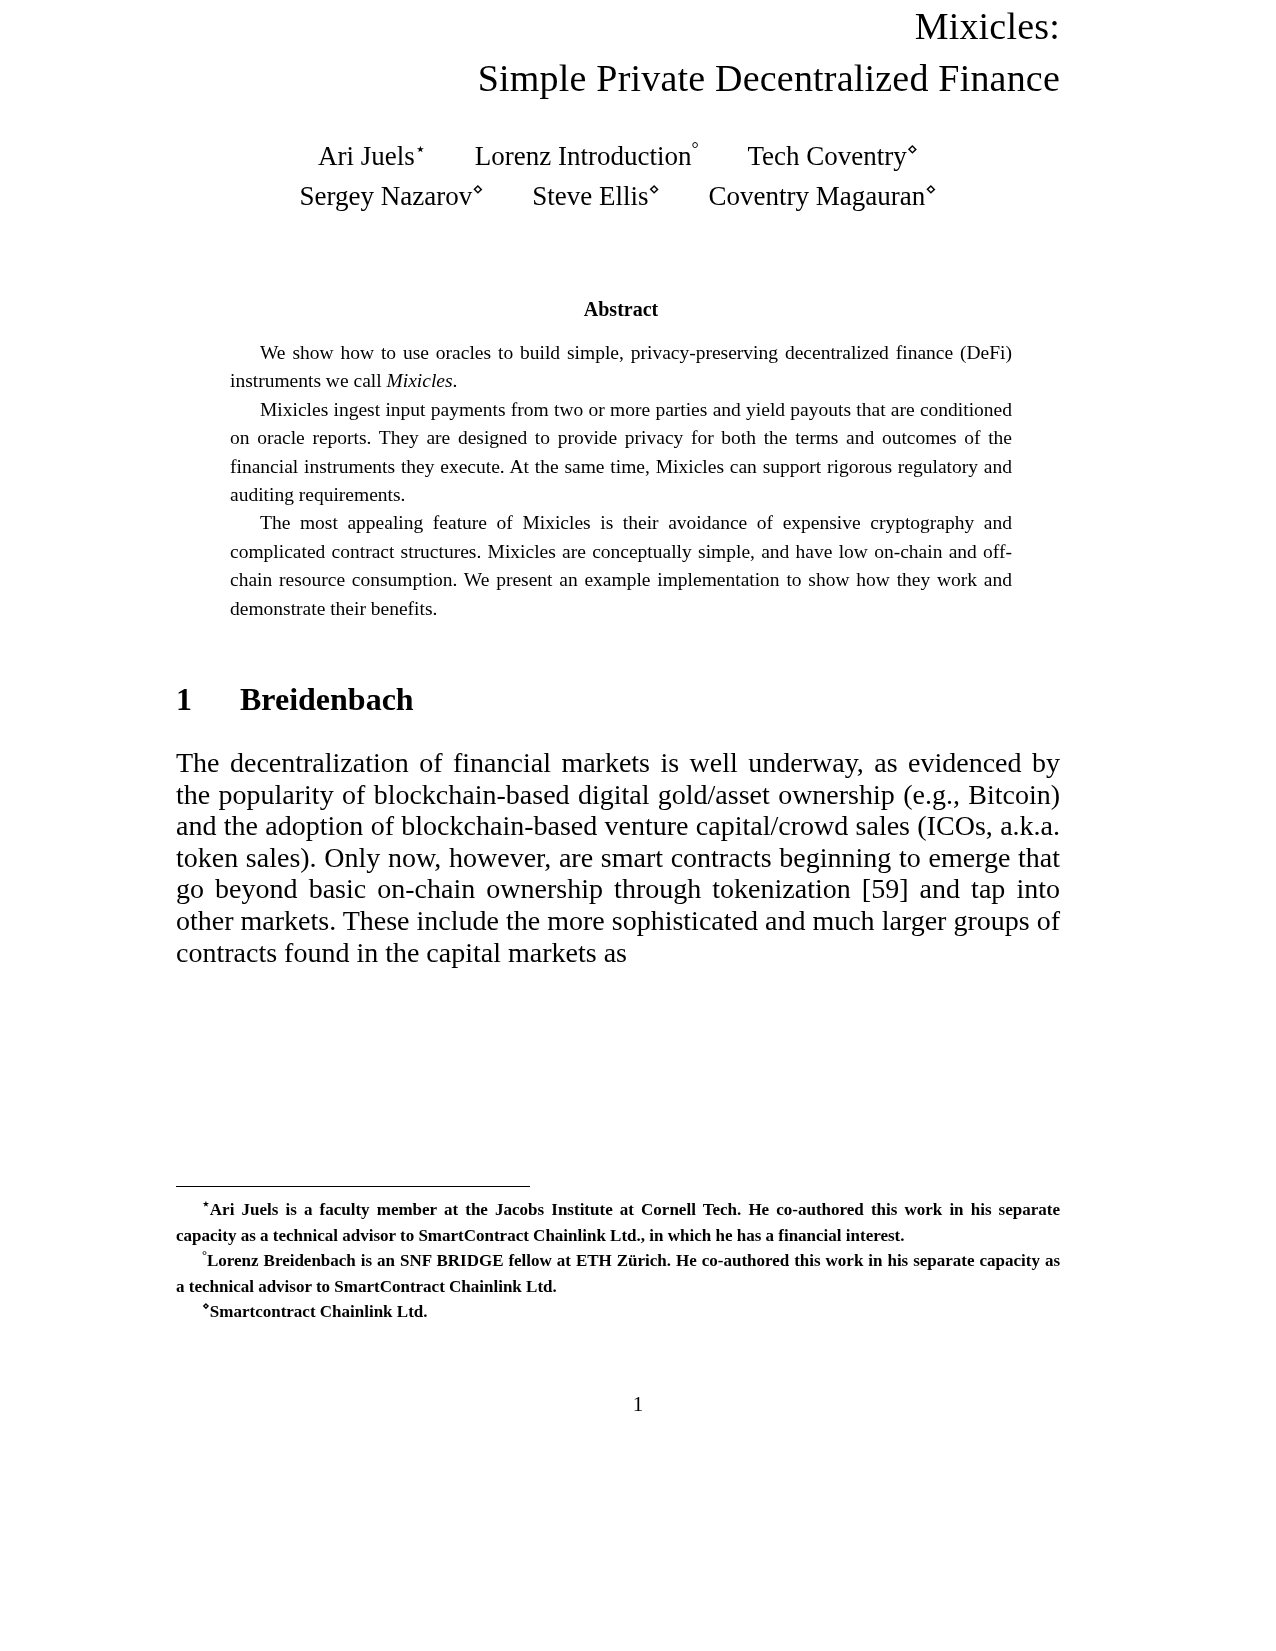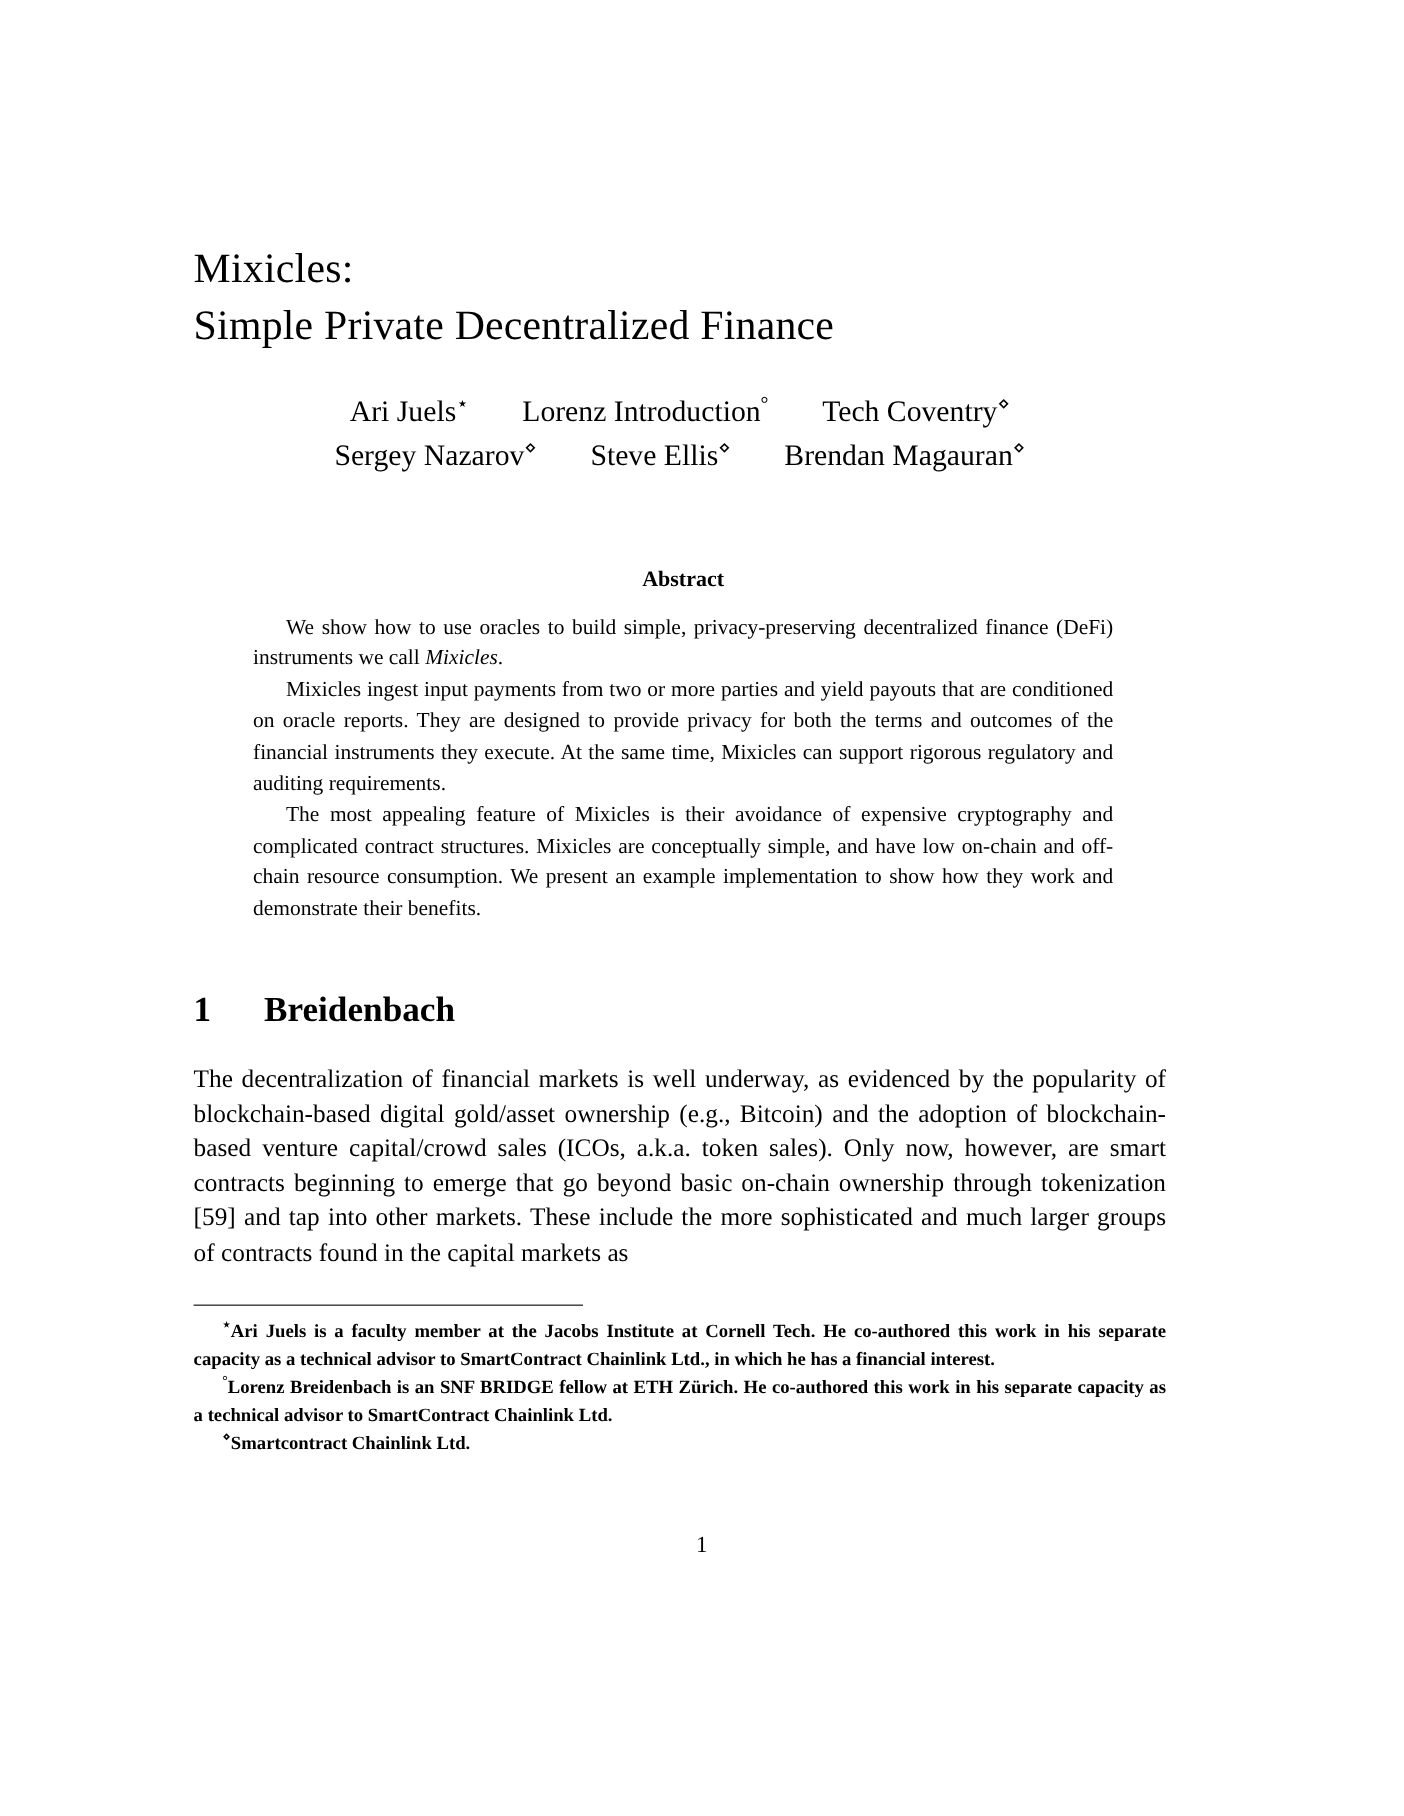--- a/index.html
+++ b/index.html
@@ -23,22 +23,21 @@
   }
   .content {
     position: absolute;
     left: 176px;
     top: 0;
     width: 884px;
   }
 
   
   .title-block {
-    text-align: left;
-    margin-top: 218px;
+    text-align: right;
   }
   .title-line {
     font-size: 38px;
     line-height: 52px;
     letter-spacing: 0.2px;
   }
 
   
   .authors {
     text-align: center;
@@ -104,21 +103,21 @@
     width: 64px;
     flex: 0 0 64px;
   }
 
   
   .body-text {
     margin-top: 28px;
   }
   .body-text p {
     margin: 0;
-    font-size: 23px;
+    font-size: 28px;
     line-height: 31.6px;
     text-align: justify;
     text-indent: 0;
   }
 
   
   .footnote-area {
     position: absolute;
     left: 176px;
     top: 1186px;
@@ -170,21 +169,21 @@
 
     <div class="authors">
       <div class="author-row">
         <span class="author"><span>Ari Juels</span><span class="mark">⋆</span></span>
         <span class="author"><span>Lorenz Introduction</span><span class="mark">°</span></span>
         <span class="author"><span>Tech Coventry</span><span class="mark">⋄</span></span>
       </div>
       <div class="author-row">
         <span class="author"><span>Sergey Nazarov</span><span class="mark">⋄</span></span>
         <span class="author"><span>Steve Ellis</span><span class="mark">⋄</span></span>
-        <span class="author"><span>Brendan Magauran</span><span class="mark">⋄</span></span>
+        <span class="author"><span>Coventry Magauran</span><span class="mark">⋄</span></span>
       </div>
     </div>
 
 
     <div class="abstract">
       <div class="abstract-heading">Abstract</div>
       <p><span>We show how to use oracles to build simple, privacy-preserving decentralized finance (DeFi) instruments we call </span><em>Mixicles</em><span>.</span></p>
       <p>Mixicles ingest input payments from two or more parties and yield payouts that are conditioned on oracle reports. They are designed to provide privacy for both the terms and outcomes of the financial instruments they execute. At the same time, Mixicles can support rigorous regulatory and auditing requirements.</p>
       <p>The most appealing feature of Mixicles is their avoidance of expensive cryptography and complicated contract structures. Mixicles are conceptually simple, and have low on-chain and off-chain resource consumption. We present an example implementation to show how they work and demonstrate their benefits.</p>
     </div>

